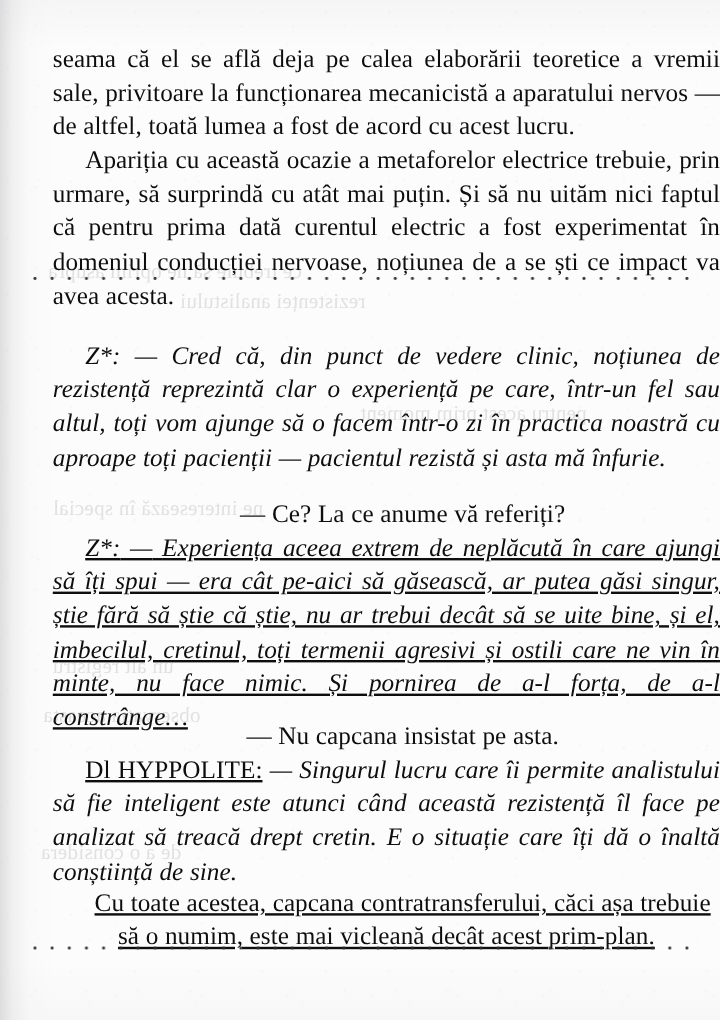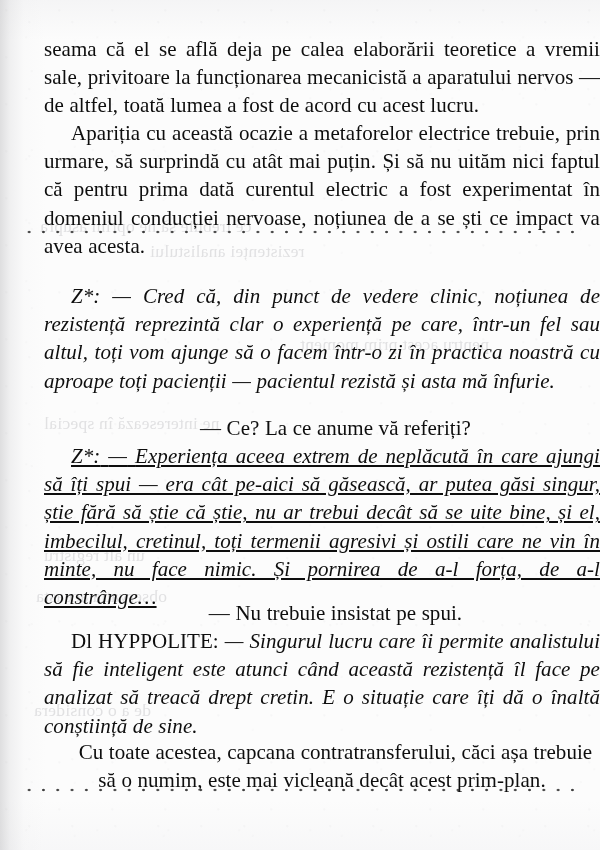--- a/index.html
+++ b/index.html
@@ -92,21 +92,21 @@
   .para.last-ragged {
     text-align: center;
   }
 
   .para.roman  { font-style: normal; }
   .para.italic { font-style: italic; }
 
   .indent { display: inline-block; width: 27px; }
 
   .speaker-italic { font-style: italic; }
-  .speaker-roman  { font-style: normal; }
+  .speaker-roman  { font-style: normal; text-decoration: underline; }
   .said-italic    { font-style: italic; }
 
   
   .dotted-rule {
     position: absolute;
     left: 22px;
     width: 557px;
     height: 4px;
     background-image: radial-gradient(circle, #2b2b2b 0.95px, rgba(255,255,255,0) 1.6px);
     background-size: 14.3px 4px;
@@ -152,27 +152,27 @@
 
     <p class="para roman last-ragged" style="top:393px;">
       <span class="indent"></span><span>—</span>&nbsp;<span>Ce? La ce anume vă referiți?</span>
     </p>
 
     <p class="para italic" style="top:421px;text-decoration:underline;">
       <span class="indent"></span><span class="speaker-italic">Z*:</span>&nbsp;<span>—</span>&nbsp;<span>Experiența aceea extrem de neplăcută în care ajungi să îți spui — era cât pe-aici să găsească, ar putea găsi singur, știe fără să știe că știe, nu ar trebui decât să se uite bine, și el, imbecilul, cretinul, toți termenii agresivi și ostili care ne vin în minte, nu face nimic. Și pornirea de a-l forța, de a-l constrânge…</span>
     </p>
 
     <p class="para roman last-ragged" style="top:578px;">
-      <span class="indent"></span><span>—</span>&nbsp;<span>Nu trebuie insistat pe spui.</span>
+      <span class="indent"></span><span>—</span>&nbsp;<span>Nu capcana insistat pe asta.</span>
     </p>
 
     <p class="para italic" style="top:606px;">
       <span class="indent"></span><span class="speaker-roman">Dl HYPPOLITE:</span>&nbsp;<span class="said-italic">—</span>&nbsp;<span class="said-italic">Singurul lucru care îi permite analistului să fie inteligent este atunci când această rezistență îl face pe analizat să treacă drept cretin. E o situație care îți dă o înaltă conștiință de sine.</span>
     </p>
 
-    <p class="para roman last-ragged" style="top:717px;">
+    <p class="para roman last-ragged" style="top:717px;text-decoration:underline;">
       <span class="indent"></span><span>Cu toate acestea, capcana contratransferului, căci așa trebuie să o numim, este mai vicleană decât acest prim-plan.</span>
     </p>
 
     <div class="dotted-rule" style="left:0px; top:788px;"></div>
 
   </div>
 </div>
 
 </body></html>

